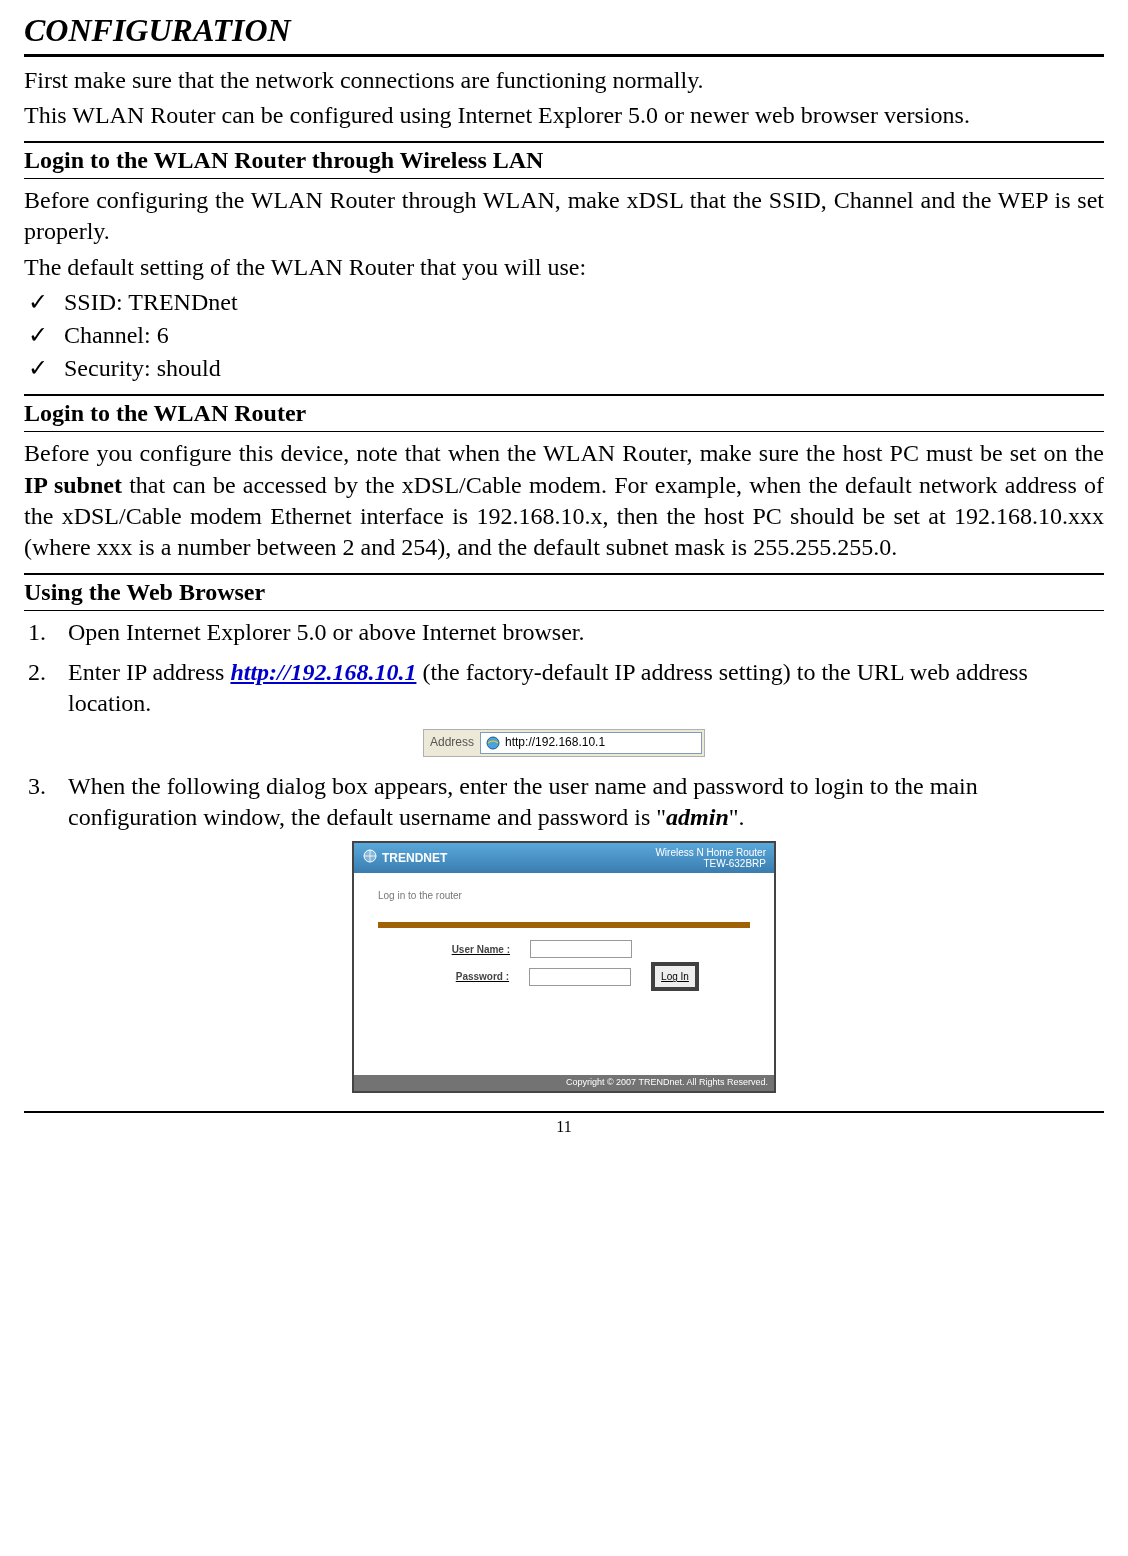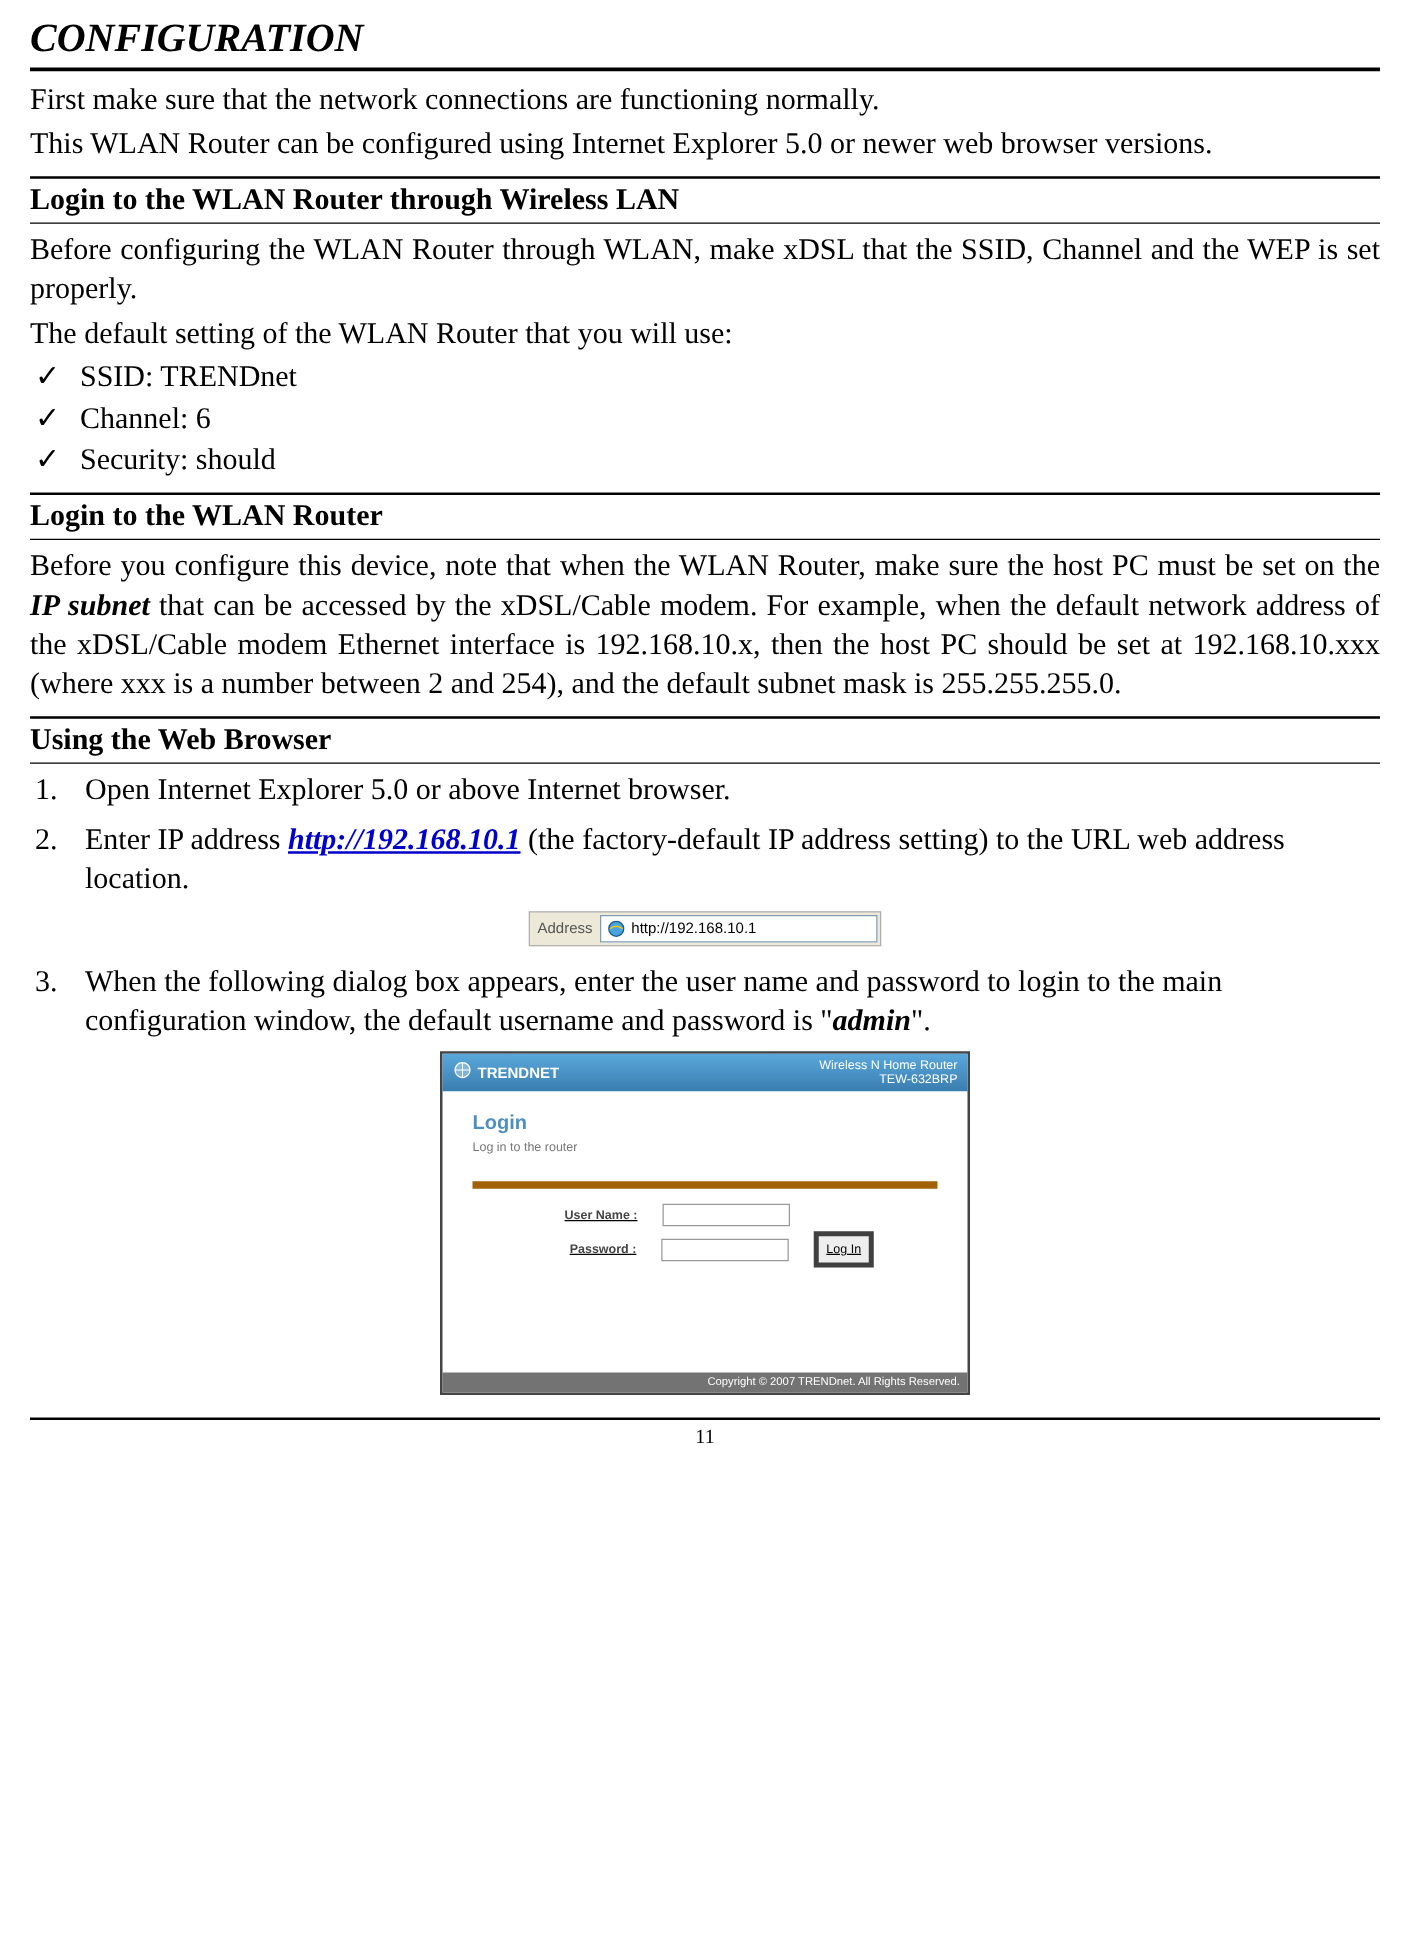--- a/index.html
+++ b/index.html
@@ -59,21 +59,21 @@
   }
   .num-list .txt {
     flex: 1;
   }
   .iplink {
     color: #0000cc;
     text-decoration: underline;
     font-weight: bold;
     font-style: italic;
   }
-  .bold { font-weight: bold; font-style: italic; }
+  .bold { font-weight: bold; }
   .bolditalic { font-weight: bold; font-style: italic; }
 
   .addr-bar {
     margin: 10px auto 14px auto;
     width: 280px;
     display: flex;
     align-items: center;
     border: 1px solid #b0b0b0;
     background: #ece9d8;
     font-family: Tahoma, Arial, sans-serif;
@@ -267,21 +267,20 @@
           </svg>
       </span>
       <span>TRENDNET</span>
     </div>
     <div class="model">
       <div>Wireless N Home Router</div>
       <div>TEW-632BRP</div>
     </div>
   </div>
   <div class="body">
-    <div class="login-title">Login</div>
     <div class="login-sub">Log in to the router</div>
     <div class="form-row">
       <span class="flabel">User Name :</span>
       <span class="finput"></span>
       <span style="width:46px"></span>
     </div>
     <div class="form-row">
       <span class="flabel">Password :</span>
       <span class="finput"></span>
       <span class="fbtn">Log In</span>

